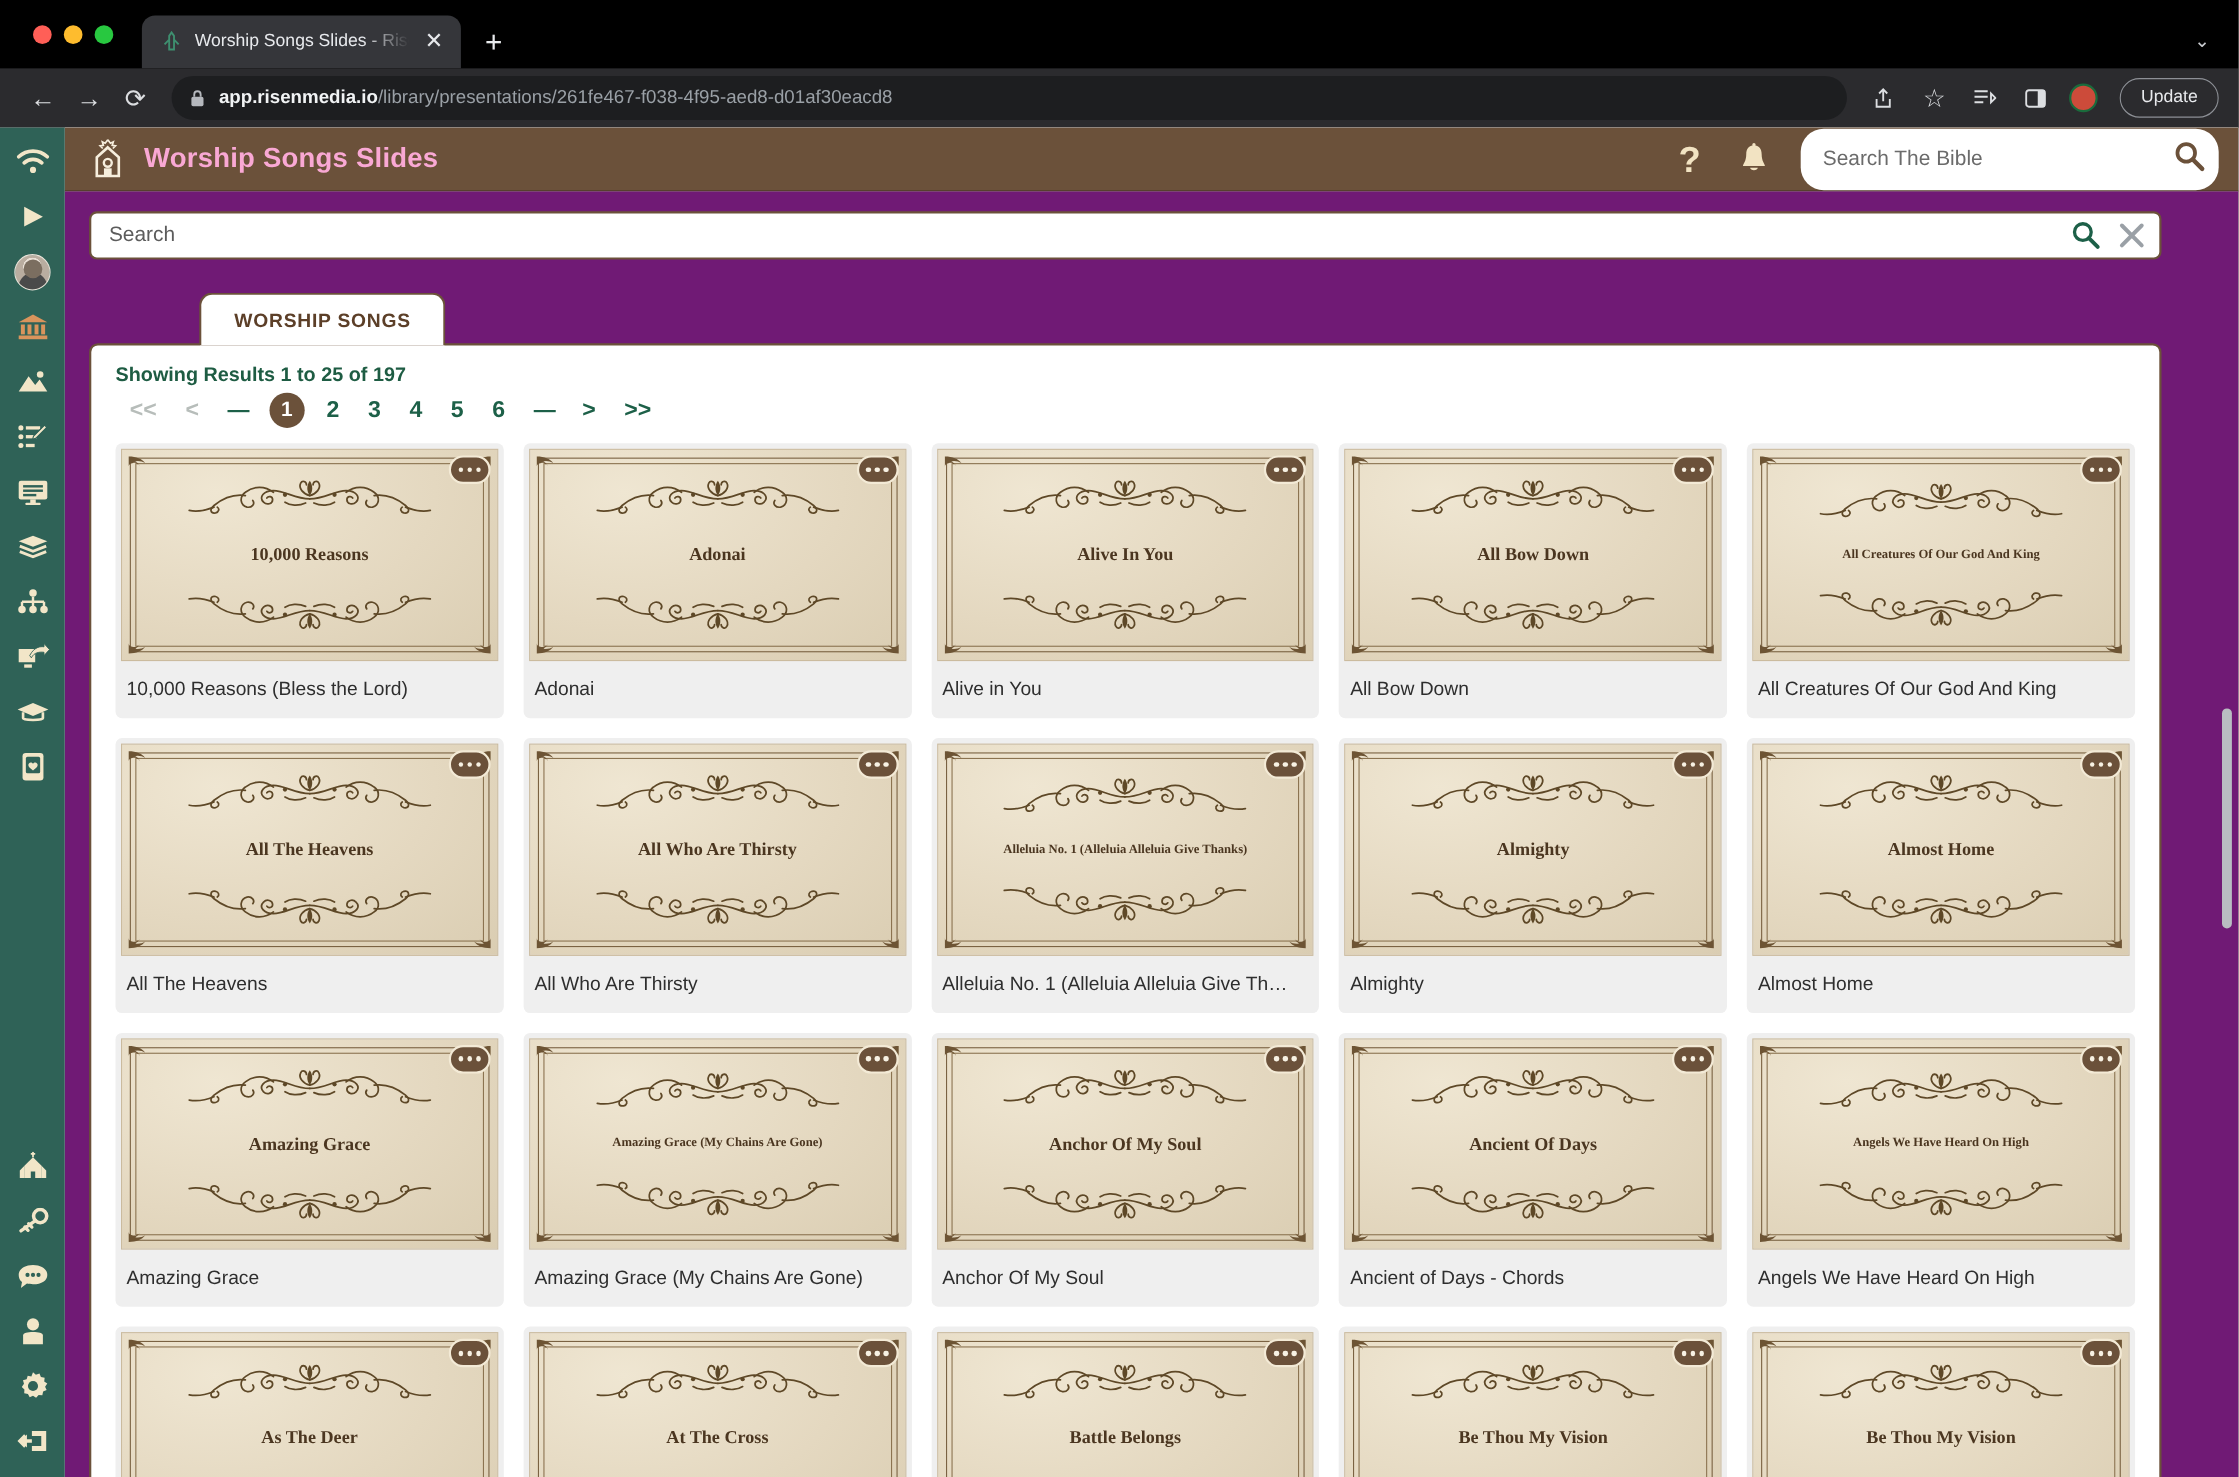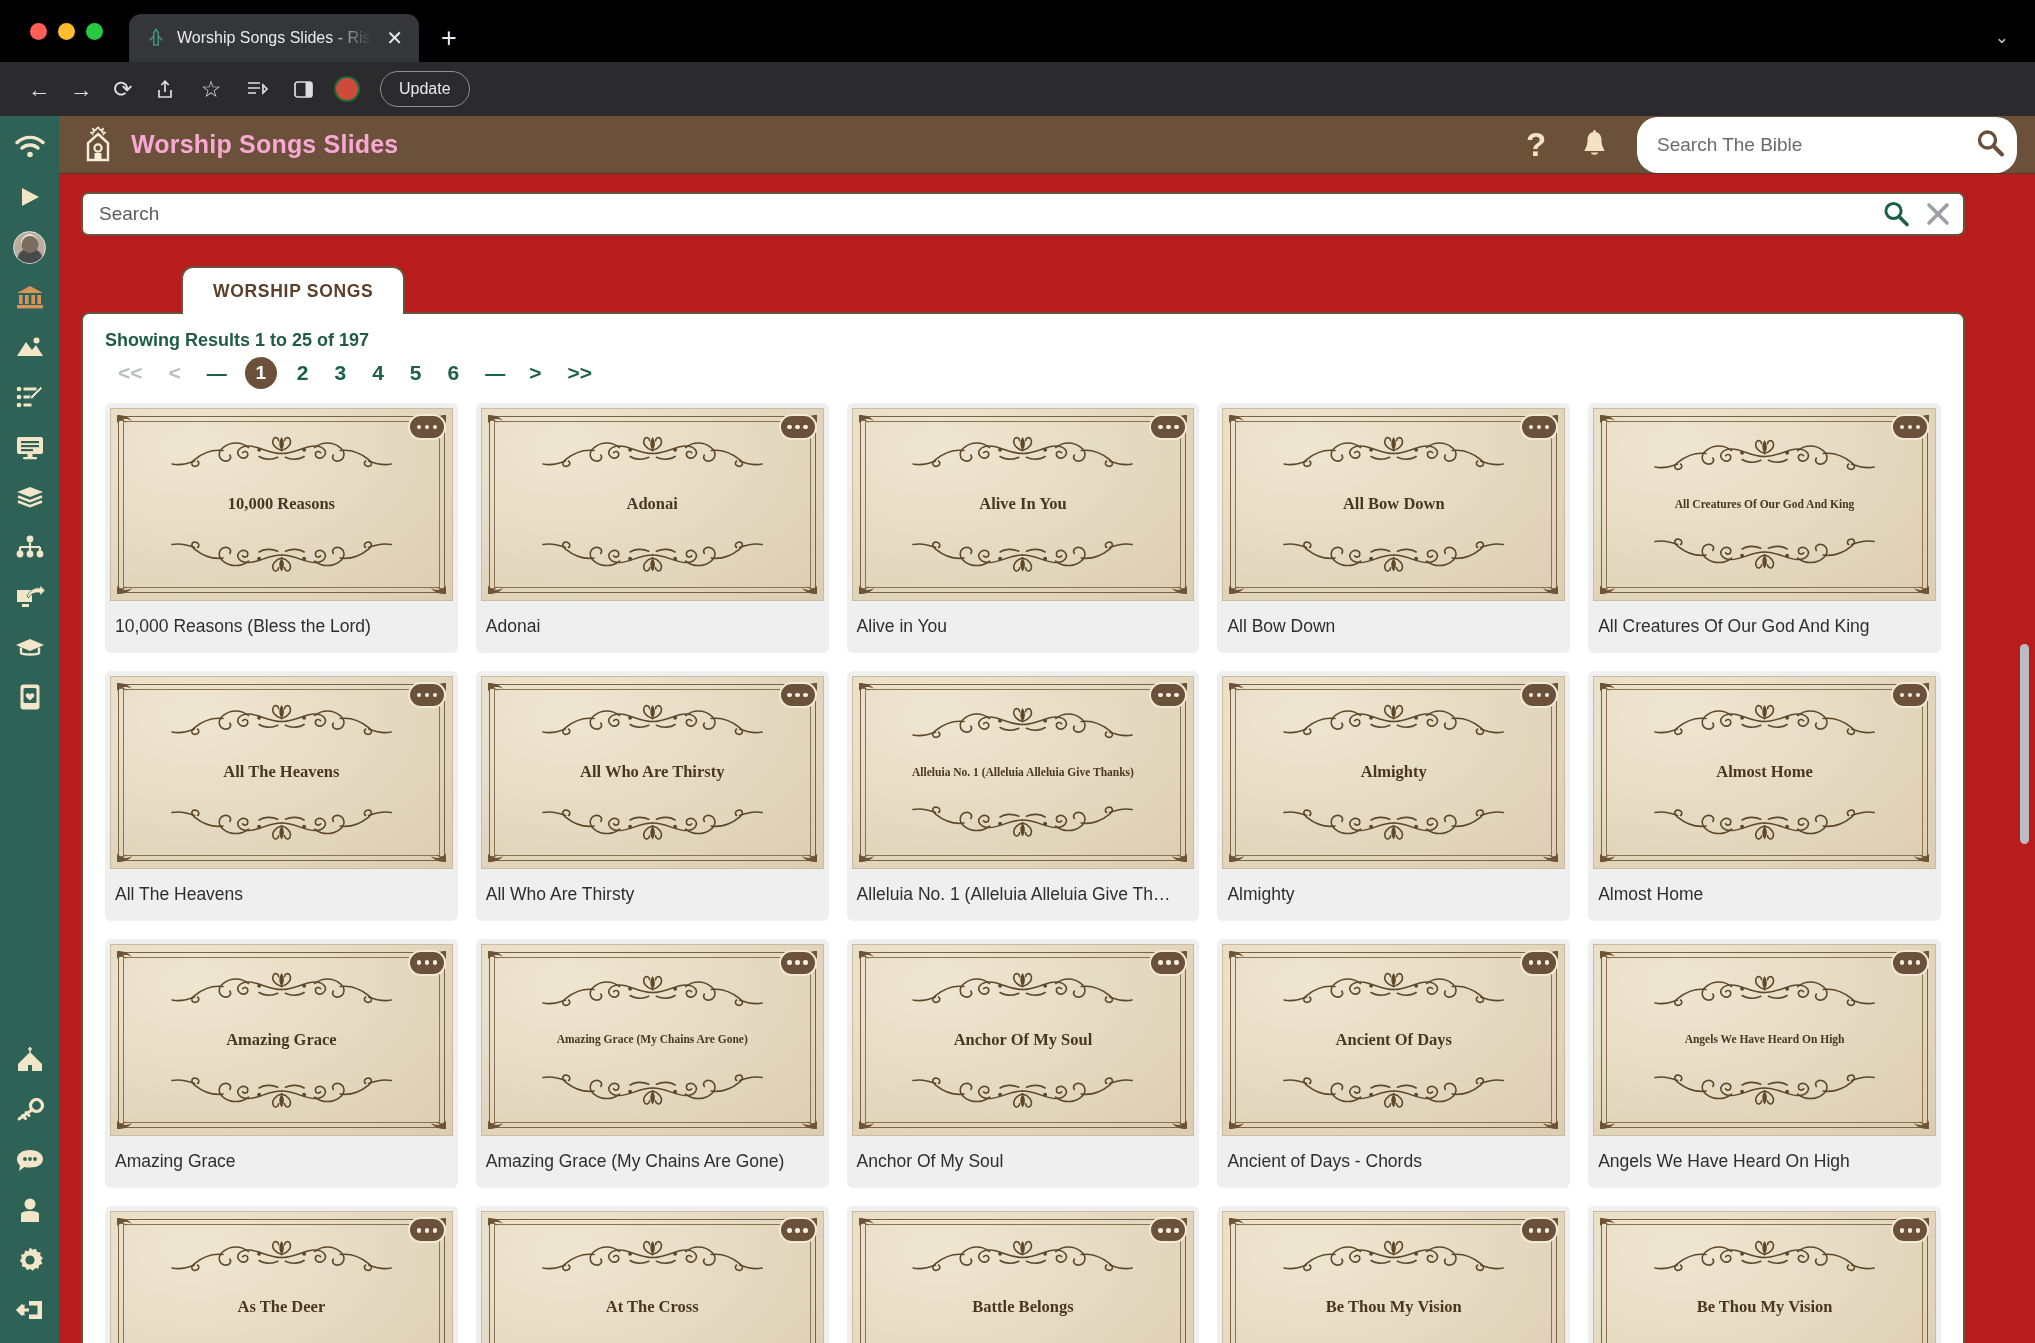--- a/index.html
+++ b/index.html
@@ -101,21 +101,21 @@
     width: 380px; height: 56px; background: #fff; border-radius: 21px;
     display: flex; align-items: center; padding: 0 12px 0 20px; flex: none; margin-left: 6px;
   }
   .bible-search input {
     border: 0; outline: 0; flex: 1; font-size: 19px; color: #4a4a4a;
     font-family: "Liberation Sans", sans-serif; background: transparent; min-width: 0;
   }
   .bible-search input::placeholder { color: #6b6b6b; }
 
   
-  .content { flex: 1; overflow: hidden; position: relative; padding: 18px 22px 0 22px; background: #b91c1c; }
+  .content { flex: 1; overflow: hidden; position: relative; padding: 18px 22px 0 22px; background: #701a75; }
 
   .searchrow {
     height: 44px; border: 2px solid #6b513a; border-radius: 7px;
     display: flex; align-items: center; padding: 0 8px 0 16px; gap: 8px;
     margin: 0 0 0 0; background: #fff; width: calc(100% - 48px);
   }
   .searchrow input {
     flex: 1; border: 0; outline: 0; font-size: 19px; color: #3c3c3c;
     font-family: "Liberation Sans", sans-serif; background: transparent; min-width: 0;
   }
@@ -217,20 +217,29 @@
       <span class="tab-close">✕</span>
     </div>
     <span class="newtab">+</span>
     <span class="chev-right">⌄</span>
   </div>
 
   <div class="toolbar">
     <span class="tb-btn">←</span>
     <span class="tb-btn">→</span>
     <span class="tb-btn">⟳</span>
+    <div class="omnibox">
+      <span class="lock-ico">
+        <svg width="15" height="17" viewBox="0 0 15 17">
+            <rect x="2" y="7" width="11" height="8.5" rx="1.5" fill="#b5b8bd"></rect>
+            <path d="M4.6 7 V4.8 a2.9 2.9 0 0 1 5.8 0 V7" stroke="#b5b8bd" stroke-width="1.7" fill="none"></path>
+          </svg>
+      </span>
+      <span class="url"><b>app.risenmedia.io</b><span>/library/presentations/261fe467-f038-4f95-aed8-d01af30eacd8</span></span>
+    </div>
     <div class="tb-right">
       <span class="tb-btn">
         <svg width="20" height="21" viewBox="0 0 20 21">
             <path d="M10 2.5 V13 M6.3 6 L10 2.3 L13.7 6" stroke="#dcdee1" stroke-width="1.7" fill="none"></path>
             <path d="M4 11 V18 H16 V11" stroke="#dcdee1" stroke-width="1.7" fill="none"></path>
           </svg>
       </span>
       <span class="tb-btn">☆</span>
       <span class="tb-btn">
         <svg width="21" height="18" viewBox="0 0 21 18">

